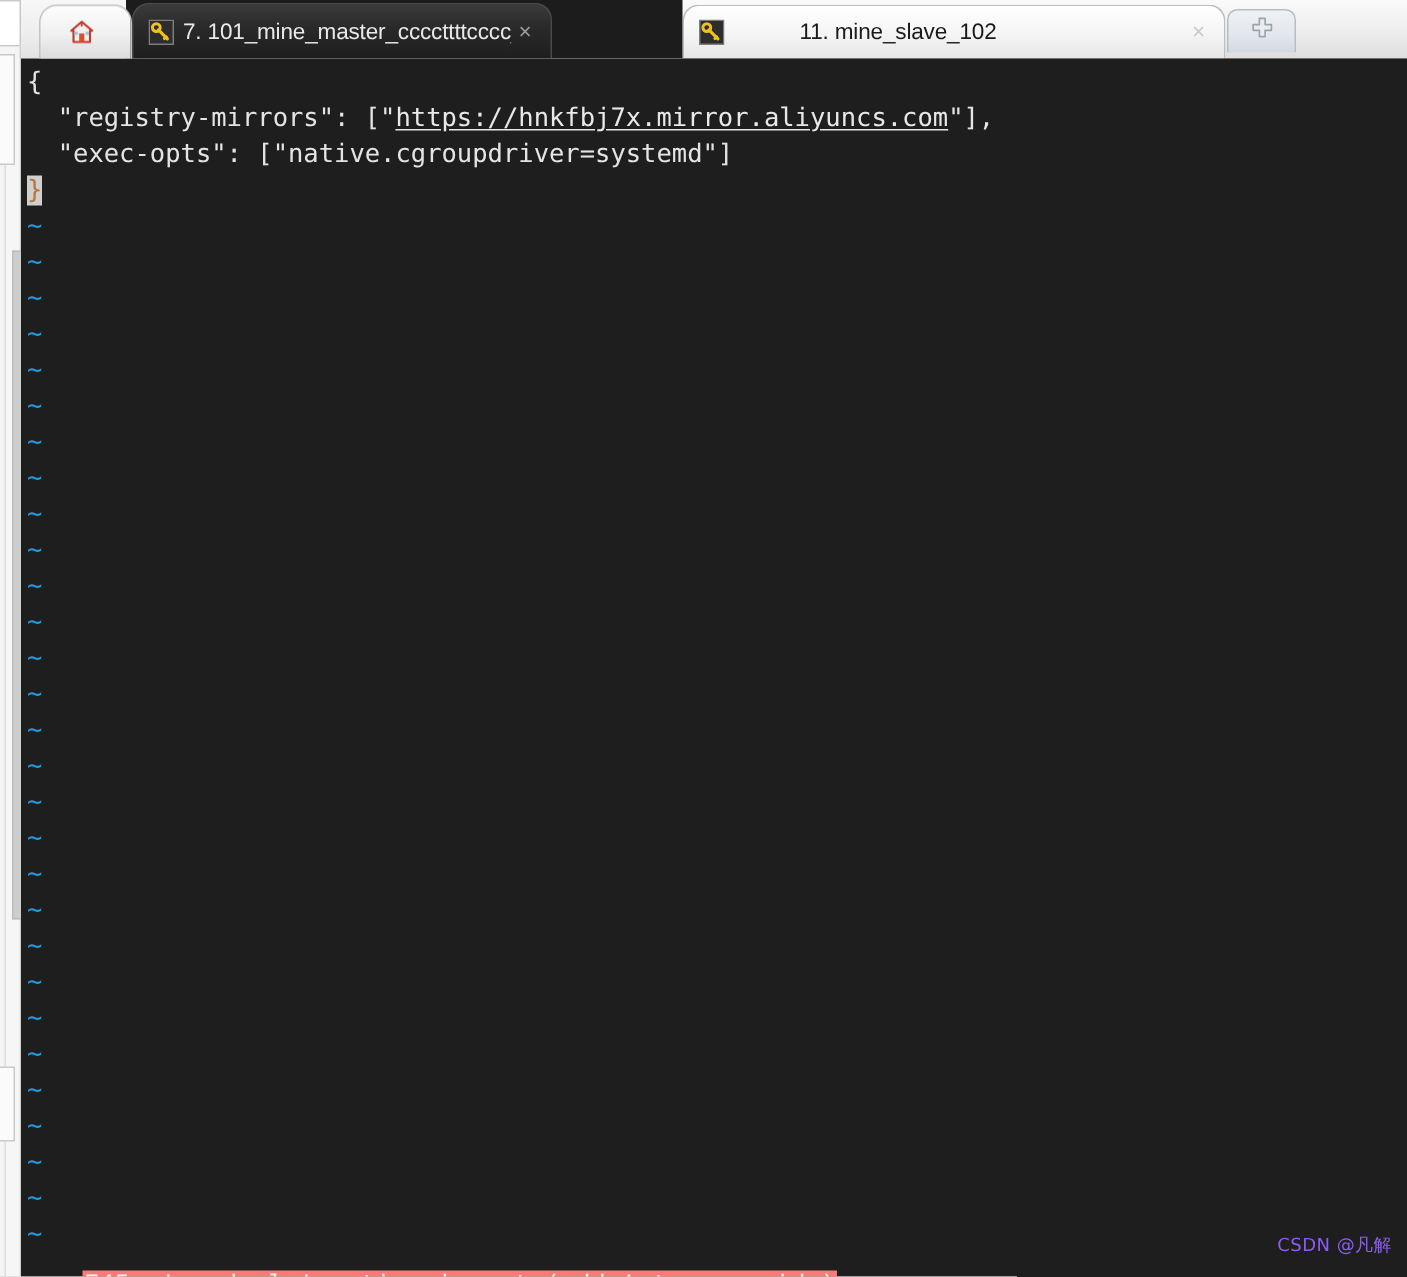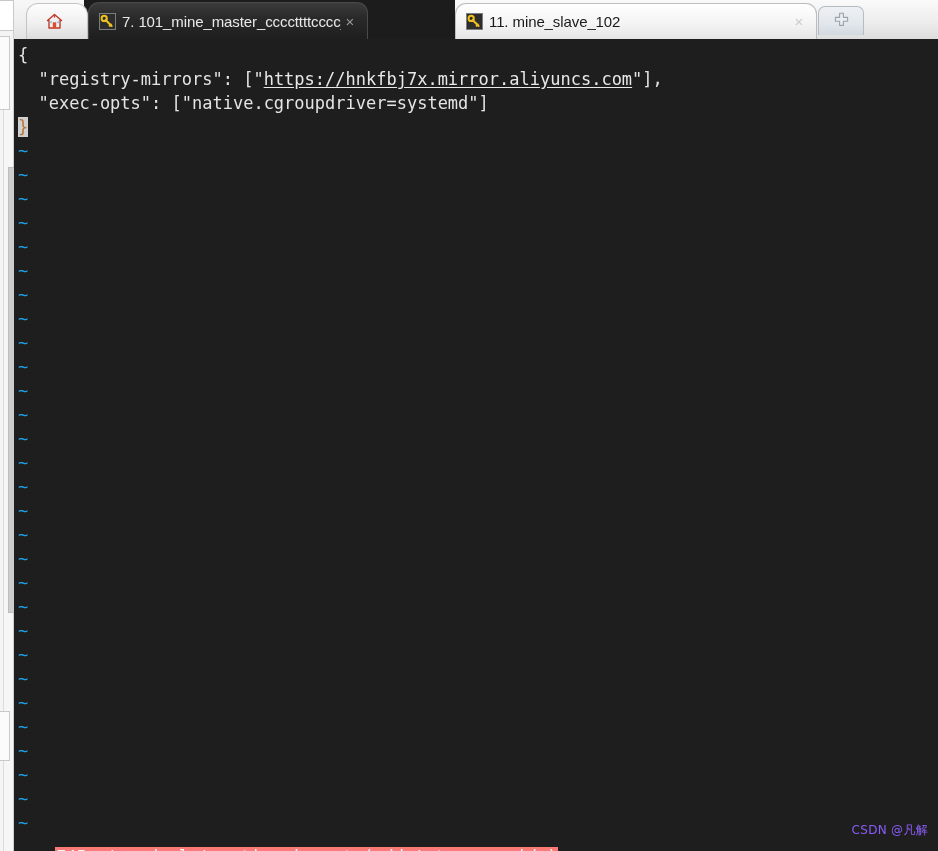--- a/index.html
+++ b/index.html
@@ -93,20 +93,21 @@
     left: 455px;
     width: 362px;
     top: 3px;
     height: 36px;
     background: linear-gradient(to bottom, #ffffff 0%, #f4f4f4 55%, #e6e6e6 100%);
     border-top-left-radius: 11px;
     border-top-right-radius: 11px;
     border: 1px solid #bdbdbd;
     border-bottom: none;
     color: #1a1a1a;
+    gap: 44px;
   }
 
   .tab-icon {
     width: 17px;
     height: 17px;
     flex: 0 0 17px;
     margin-right: 6px;
     position: relative;
   }
   .tab-label {

